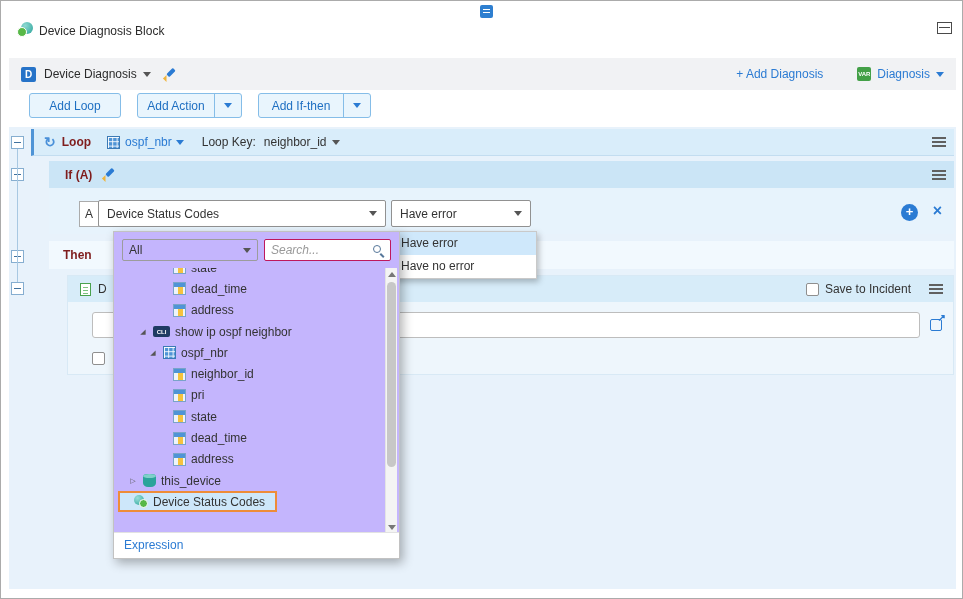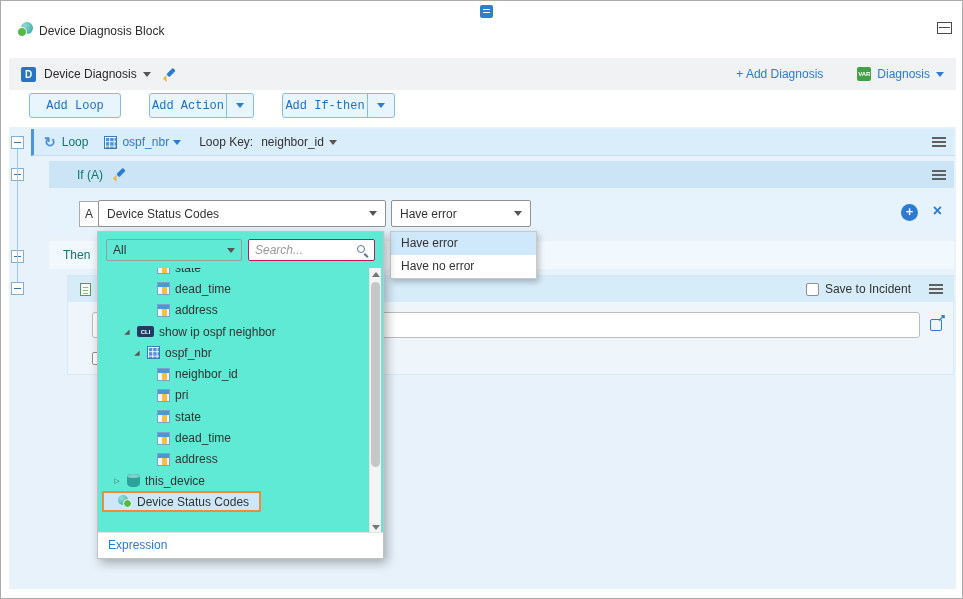--- a/index.html
+++ b/index.html
@@ -28,50 +28,50 @@
   .pencil { position:relative; width:13px; height:13px; margin-left:12px; display:inline-block; }
   .pencil::before { content:''; position:absolute; left:6px; top:0; width:4px; height:9px; background:#2b7bd3; transform:rotate(45deg); border-radius:1px; }
   .pencil::after { content:''; position:absolute; left:1px; bottom:0; width:0; height:0; border-top:5px solid #f0b43c; border-right:5px solid transparent; transform:rotate(-45deg); }
   .tb-right { margin-left:auto; display:flex; align-items:center; }
   .link { color:#2b7bd3; cursor:pointer; }
   .tb-right .add-diag { margin-right:34px; }
   .badge-var { width:14px; height:14px; background:#43a047; border-radius:2px; color:#fff; font-size:6px; font-weight:bold; display:flex; align-items:center; justify-content:center; margin-right:6px; }
   .badge-var::after { content:'VAR'; }
 
   
-  .btnrow { position:absolute; left:8px; top:92px; display:flex; gap:28px; padding-left:20px; align-items:center;font-family:Liberation Mono, monospace; }
+  .btnrow { position:absolute; left:8px; top:92px; display:flex; gap:16px; padding-left:20px; align-items:center; }
   .btn, .splitbtn { height:25px; background:#e9f5fd; border:1px solid #85bde8; border-radius:3px; color:#1e6fc2; font-size:12px; font-family:inherit; }
   .btn { width:92px; cursor:pointer; }
   .splitbtn { display:flex; align-items:stretch; }
   .splitbtn .main { width:84px; display:flex; align-items:center; justify-content:center; cursor:pointer; }
   .splitbtn.action .main { width:76px; }
   .splitbtn .arrow { width:27px; border-left:1px solid #85bde8; display:flex; align-items:center; justify-content:center; cursor:pointer; }
 
   
   .canvas { position:absolute; left:8px; top:126px; width:947px; height:462px; background:#e8f2fb; }
   .cbox { position:absolute; left:2px; width:13px; height:13px; background:#fff; border:1px solid #86aed0; cursor:pointer; }
   .cbox::after { content:''; position:absolute; left:2px; right:2px; top:5px; height:1px; background:#41729e; }
   .vline { position:absolute; left:8px; top:22px; width:1px; height:133px; background:#a8c8e2; }
 
   .looprow { position:absolute; left:22px; right:2px; top:2px; height:27px; background:#d9edfa; border-left:3px solid #4f94d6; border-bottom:1px solid #c3ddf0; display:flex; align-items:center; padding-left:10px; }
   .loop-ic { color:#4a90d9; font-size:14px; font-weight:bold; }
-  .bold { font-weight:400; color:#0f766e; }
+  .bold { font-weight:700; color:#7f1d1d; }
   .looprow .bold { margin-left:6px; }
   .icon-tbl { width:13px; height:13px; background-color:#4f94d6; background-image:linear-gradient(#fff 1px, transparent 1px), linear-gradient(90deg, #fff 1px, transparent 1px); background-size:4.33px 4.33px; border:1px solid #3c7ab5; display:inline-block; }
   .looprow .icon-tbl { margin-left:16px; }
   .blue-text { color:#2b7bd3; }
   .looprow .blue-text { margin-left:5px; }
   .looprow .chev.blue { margin-left:4px; }
   .tk-label { margin-left:18px; }
   .tk-value { margin-left:8px; }
   .looprow .chev.dark { margin-left:5px; }
   .ham { width:14px; height:10px; background:repeating-linear-gradient(#606060 0 2px, transparent 2px 4px); cursor:pointer; }
   .push-right { margin-left:auto; margin-right:8px; }
 
-  .ifheader { position:absolute; left:40px; right:2px; top:34px; height:27px; background:#cbe5f6; display:flex; align-items:center; padding-left:28px; }
+  .ifheader { position:absolute; left:40px; right:2px; top:34px; height:27px; background:#cbe5f6; display:flex; align-items:center; padding-left:16px; }
   .ifheader .pencil { margin-left:10px; }
 
   .condrow { position:absolute; left:40px; right:2px; top:61px; height:46px; background:#e7f3fc; }
   .abox { position:absolute; left:30px; top:13px; width:20px; height:26px; background:#fff; border:1px solid #ababab; display:flex; align-items:center; justify-content:center; }
   .sel { position:absolute; background:#fff; border:1px solid #919191; border-radius:2px; display:flex; align-items:center; padding:0 8px; color:#333; cursor:pointer; }
   .sel .chev { margin-left:auto; }
   .sel1 { left:49px; top:12px; width:288px; height:27px; }
   .sel2 { left:342px; top:12px; width:140px; height:27px; }
   .plusc { position:absolute; right:36px; top:16px; width:17px; height:17px; border-radius:50%; background:#2b7bd3; color:#fff; text-align:center; line-height:16px; font-size:13px; font-weight:bold; cursor:pointer; }
   .plusc::after { content:'+'; }
@@ -94,21 +94,21 @@
   .ext::before { content:''; position:absolute; left:0; bottom:0; width:10px; height:10px; border:1.5px solid #2b7bd3; border-radius:2px; }
   .ext::after { content:'\2197'; position:absolute; right:-1px; top:-4px; color:#2b7bd3; font-size:10px; font-weight:bold; }
   .cb2 { position:absolute; left:24px; top:76px; }
 
   
   .op-popup { position:absolute; left:389px; top:230px; width:147px; background:#fff; border:1px solid #c9c9c9; box-shadow:2px 3px 6px rgba(0,0,0,.25); z-index:30; }
   .op-item { height:23px; line-height:23px; padding-left:10px; color:#333; cursor:pointer; }
   .op-item.sel-op { background:#cfe8fb; }
 
   
-  .tree-popup { position:absolute; left:96px; top:230px; width:287px; height:328px; background:#5eead4; border:1px solid #c2c2c2; box-shadow:3px 4px 10px rgba(0,0,0,.3); z-index:40; }
+  .tree-popup { position:absolute; left:112px; top:230px; width:287px; height:328px; background:#c4b5fd; border:1px solid #c2c2c2; box-shadow:3px 4px 10px rgba(0,0,0,.3); z-index:40; }
   .filter { display:flex; padding:7px 8px; gap:6px; }
   .all-select { width:136px; height:22px; border:1px solid #9c9c9c; border-radius:2px; display:flex; align-items:center; padding:0 6px; cursor:pointer; }
   .all-select .chev { margin-left:auto; }
   .searchbox { position:relative; flex:1; height:22px; border:1px solid #be185d; border-radius:2px; background:#fff; }
   .searchbox input { width:100%; height:100%; border:none; outline:none; padding:0 22px 0 6px; font-size:12px; font-family:inherit; background:transparent; }
   .searchbox input::placeholder { color:#999; font-style:italic; }
   .sicon { position:absolute; right:5px; top:4px; width:13px; height:13px; }
   .sicon::before { content:''; position:absolute; left:1px; top:1px; width:6px; height:6px; border:1.5px solid #56779a; border-radius:50%; }
   .sicon::after { content:''; position:absolute; left:9px; top:9px; width:5px; height:1.5px; background:#56779a; transform:rotate(45deg); transform-origin:0 0; }
   .tree-viewport { position:absolute; left:2px; top:36px; right:16px; height:266px; overflow:hidden; }

